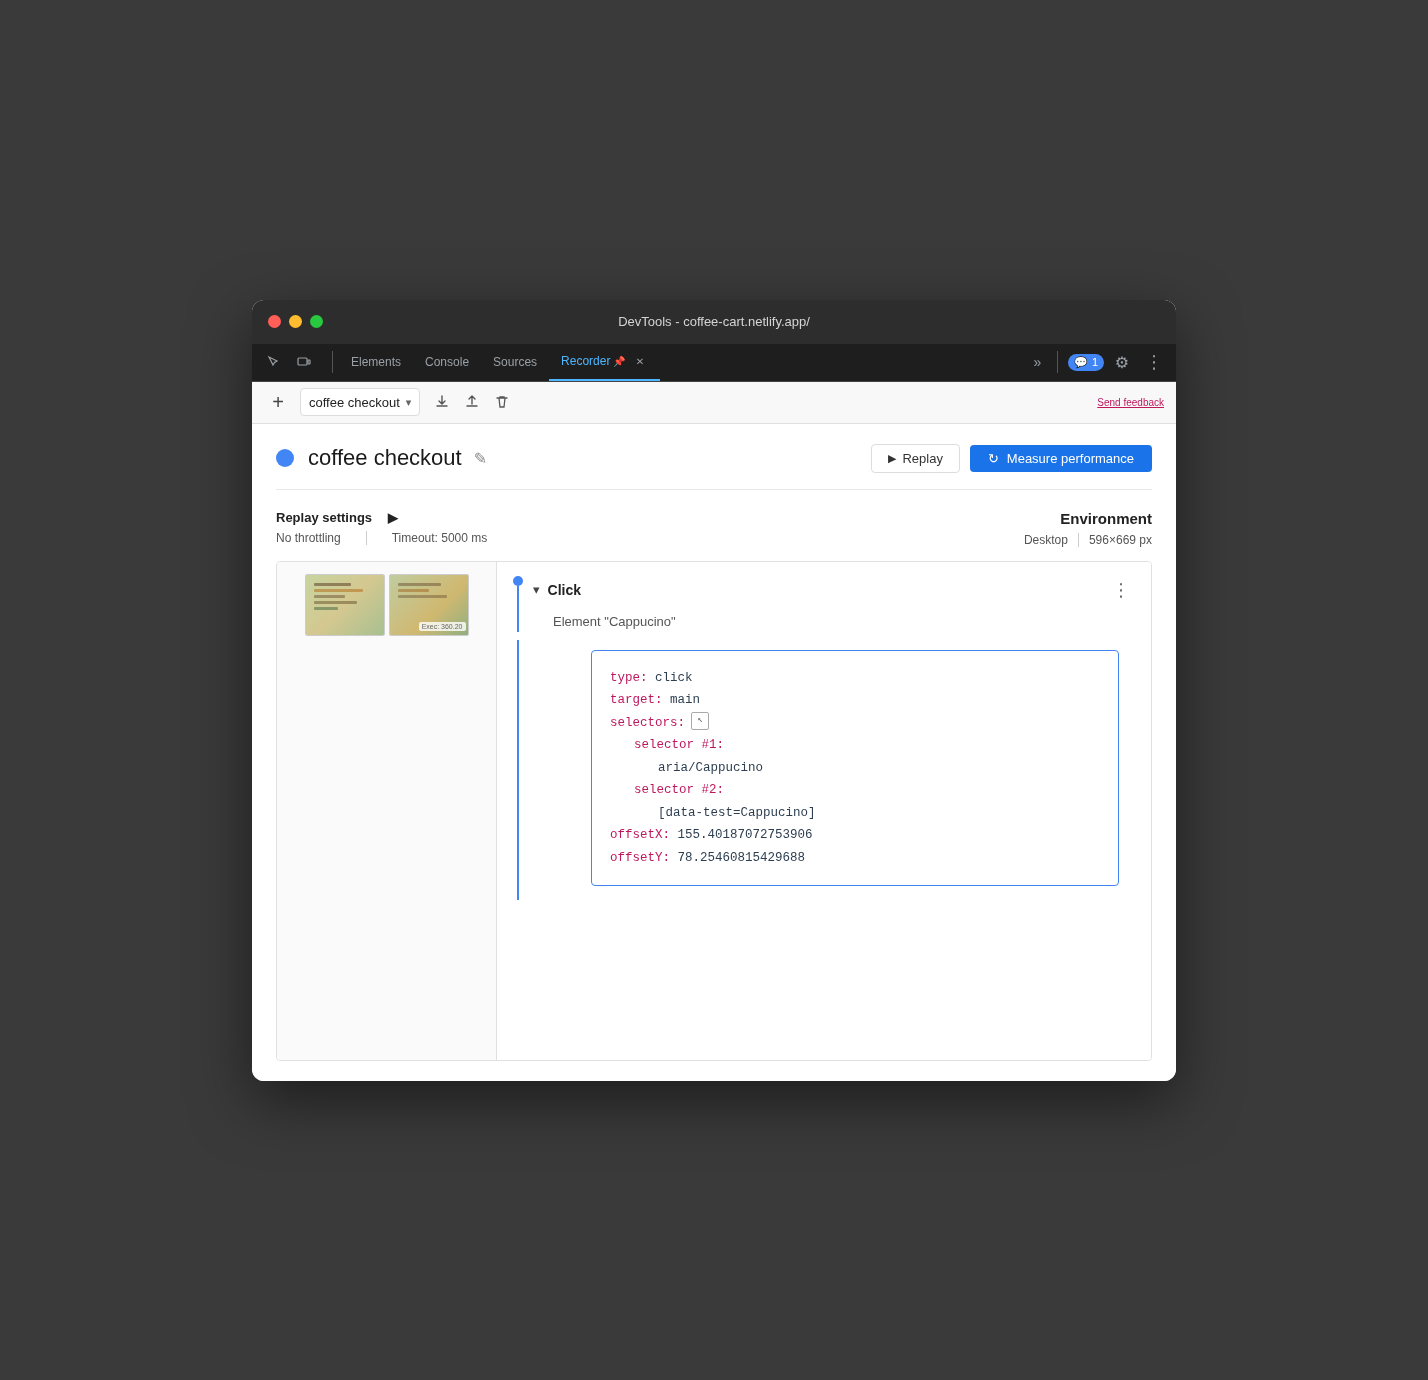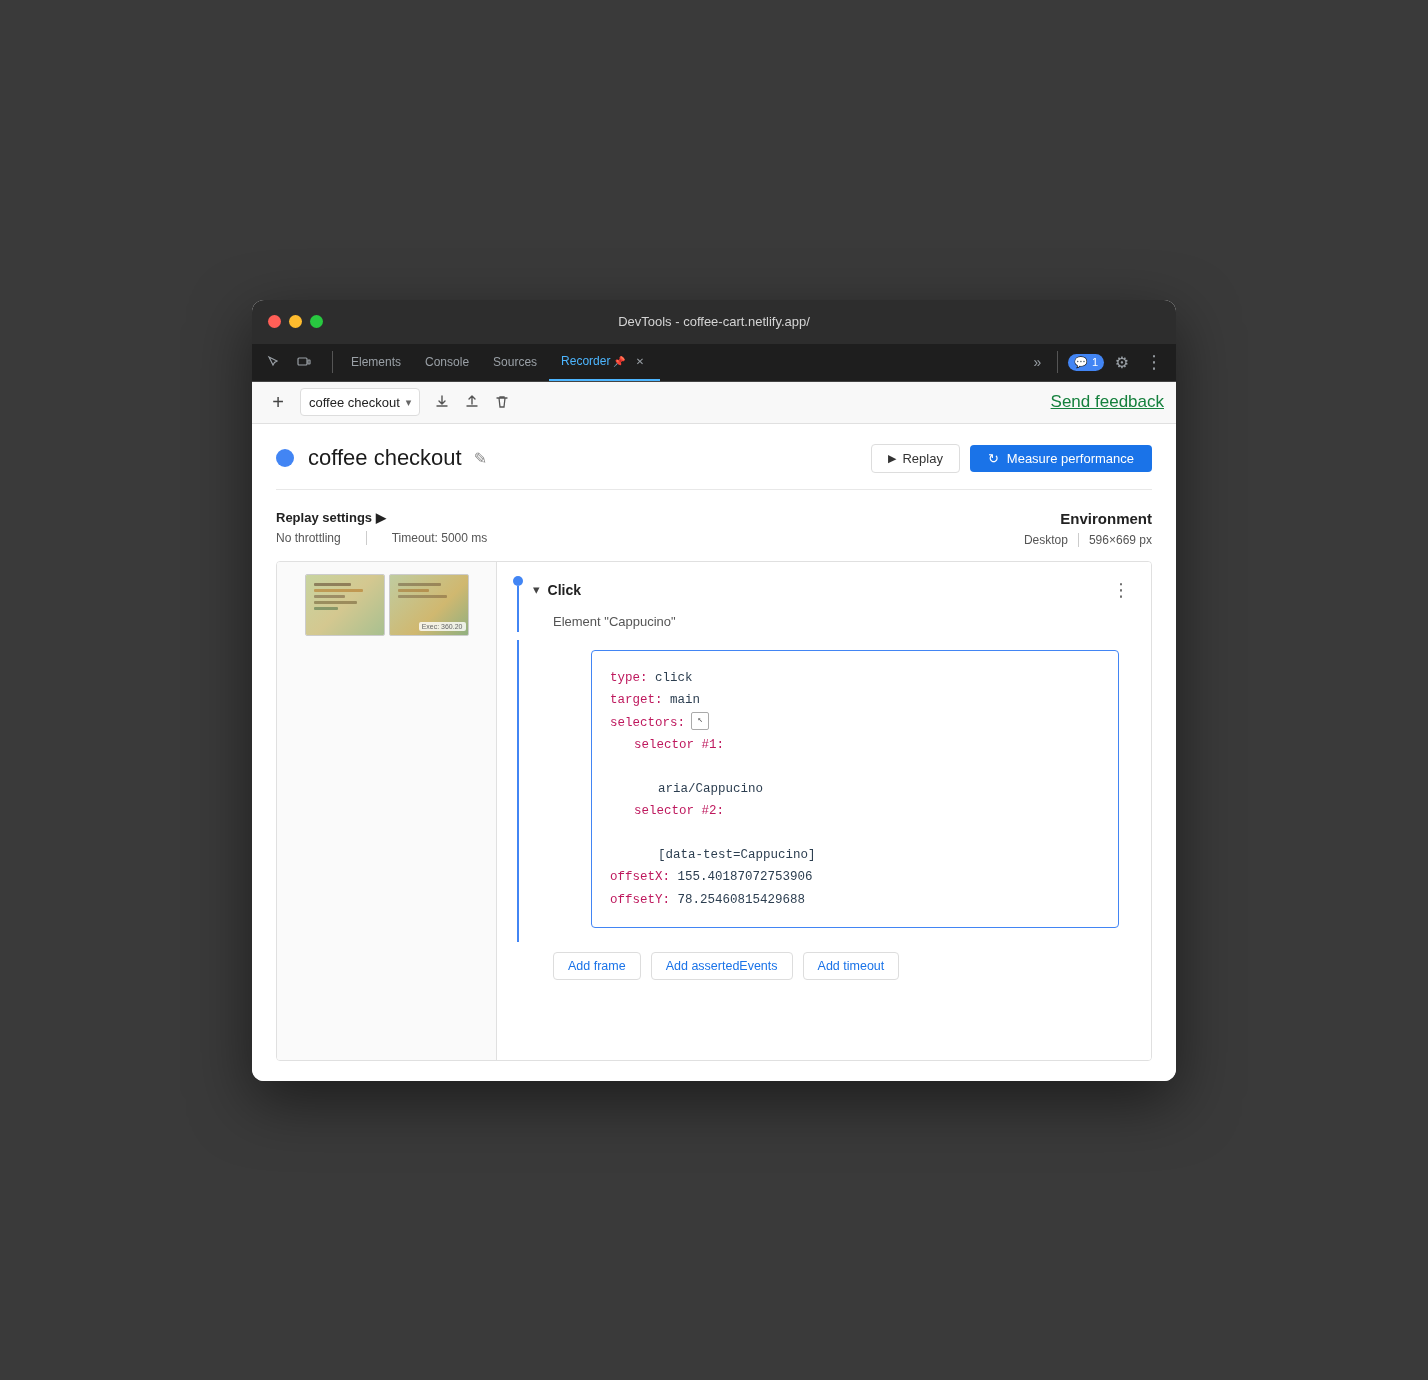--- a/index.html
+++ b/index.html
@@ -180,22 +180,22 @@
       display: flex;
       align-items: center;
       justify-content: center;
       color: #555;
       font-size: 15px;
       cursor: pointer;
       border-radius: 3px;
     }
     .send-feedback-link {
       margin-left: auto;
-      color: #15803d;
-      font-size: 17px;
+      color: #be185d;
+      font-size: 10px;
       cursor: pointer;
       text-decoration: underline;
     }
     
     .main-content {
       background: white;
       padding: 20px 24px;
     }
     
     .recording-header {
@@ -260,21 +260,21 @@
     .replay-settings-left {
       flex: 1;
     }
     .replay-settings-header {
       display: flex;
       align-items: center;
       font-size: 13px;
       font-weight: 600;
       color: #222;
       margin-bottom: 6px;
-      gap: 4px;
+      gap: 16px;
       cursor: pointer;
     }
     .replay-settings-values {
       display: flex;
       align-items: center;
       font-size: 12px;
       color: #555;
       gap: 15px;
     }
     .settings-separator {
@@ -393,21 +393,21 @@
       padding: 16px 18px;
       font-family: 'Consolas', 'Monaco', 'Courier New', monospace;
       font-size: 12.5px;
       line-height: 1.8;
       background: white;
     }
     .code-line { display: flex; align-items: flex-start; }
     .code-key { color: #be185d; }
     .code-value { color: #2c3e50; }
     .code-indent { margin-left: 24px; }
-    .code-indent2 { margin-left: 48px; margin-top: 21px; }
+    .code-indent2 { margin-left: 48px; }
     .selector-icon {
       display: inline-flex;
       align-items: center;
       justify-content: center;
       width: 18px;
       height: 18px;
       border: 1px solid #aaa;
       border-radius: 2px;
       font-size: 9px;
       color: #555;
@@ -649,25 +649,18 @@
                 <span class="code-key">offsetY:</span>
                 <span>&nbsp;</span>
                 <span class="code-value">78.25460815429688</span>
               </div>
             </div>
           </div>
         </div>
 
         <div style="display:flex; align-items:stretch; padding: 0 16px 16px 16px;">
           <div style="width:10px; margin-right:10px;"></div>
-          <div style="flex:1; padding-left:20px;">
-            <div class="action-buttons" style="padding:10px 0 0 0;">
-              <button class="action-btn">Add frame</button>
-              <button class="action-btn">Add assertedEvents</button>
-              <button class="action-btn">Add timeout</button>
-            </div>
-          </div>
         </div>
 
       </div>
     </div>
   </div>
 </div>
 
 </body></html>

